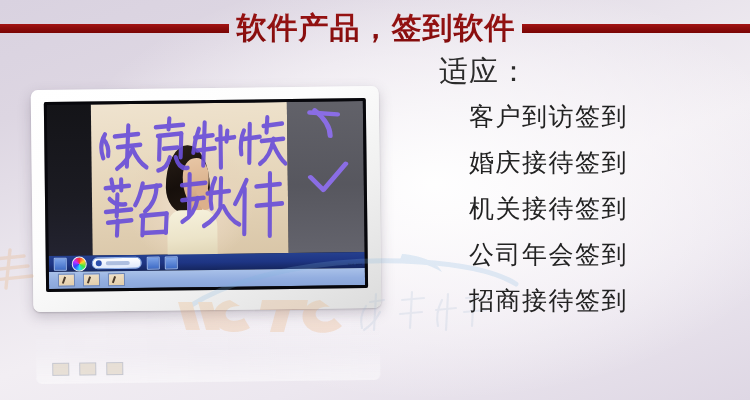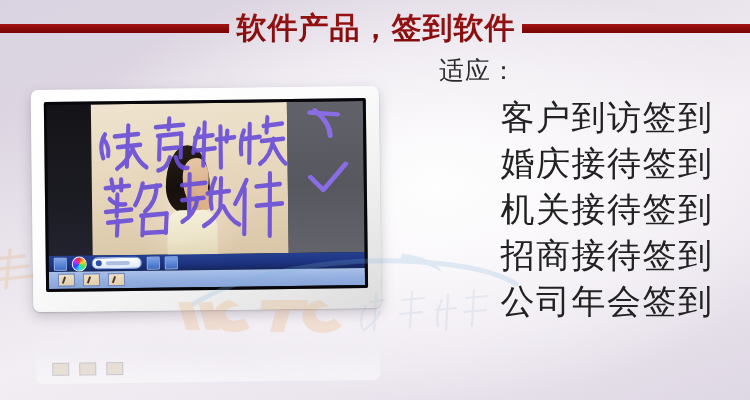--- a/index.html
+++ b/index.html
@@ -60,40 +60,39 @@
 
   
   .copy {
     position: absolute;
     left: 425px;
     top: 54px;
     width: 320px;
   }
   .copy-heading {
     font-family: "DejaVu Serif", "Liberation Serif", serif;
-    font-size: 25px;
+    font-size: 29px;
     color: #2b2b2b;
     margin-left: 14px;
     line-height: 34px;
     letter-spacing: 1px;
   }
   .copy-list {
     list-style: none;
     margin: 6px 0 0 0;
     padding: 0;
   }
   .copy-list li {
     font-family: "DejaVu Serif", "Liberation Serif", serif;
-    font-size: 34px;
+    font-size: 25px;
     color: #222222;
     margin-left: 44px;
     line-height: 46px;
     letter-spacing: 1.5px;
     white-space: nowrap;
-    text-align: center;
   }
 
   
   .monitor-wrap {
     position: absolute;
     left: 32px;
     top: 88px;
     width: 348px;
     height: 222px;
     transform: rotate(-0.7deg);
@@ -528,18 +527,18 @@
       </g>
     </svg>
   </div>
 
   <div class="copy">
     <div class="copy-heading">适应：</div>
     <ul class="copy-list">
       <li>客户到访签到</li>
       <li>婚庆接待签到</li>
       <li>机关接待签到</li>
+      <li>公司年会签到</li>
       <li>招商接待签到</li>
-      <li>公司年会签到</li>
     </ul>
   </div>
 
 </div>
 
 </body></html>

